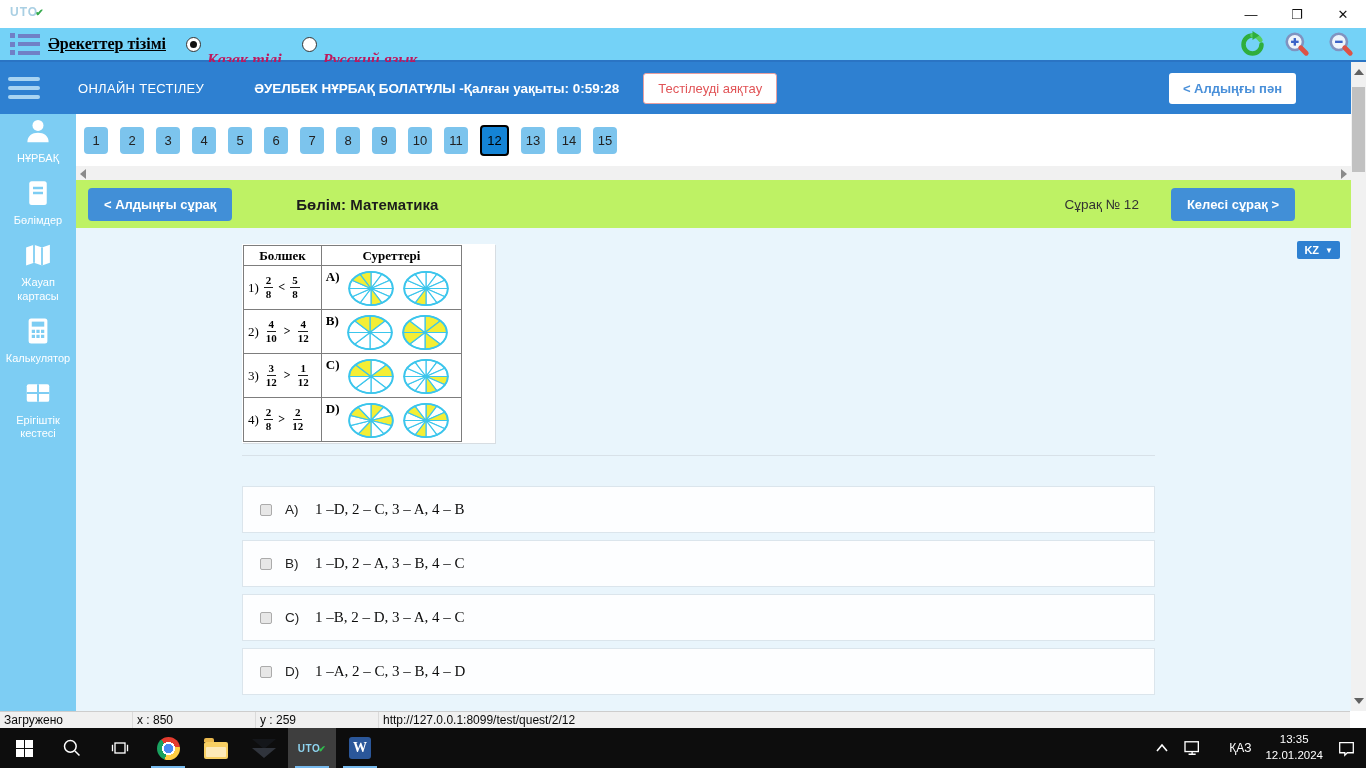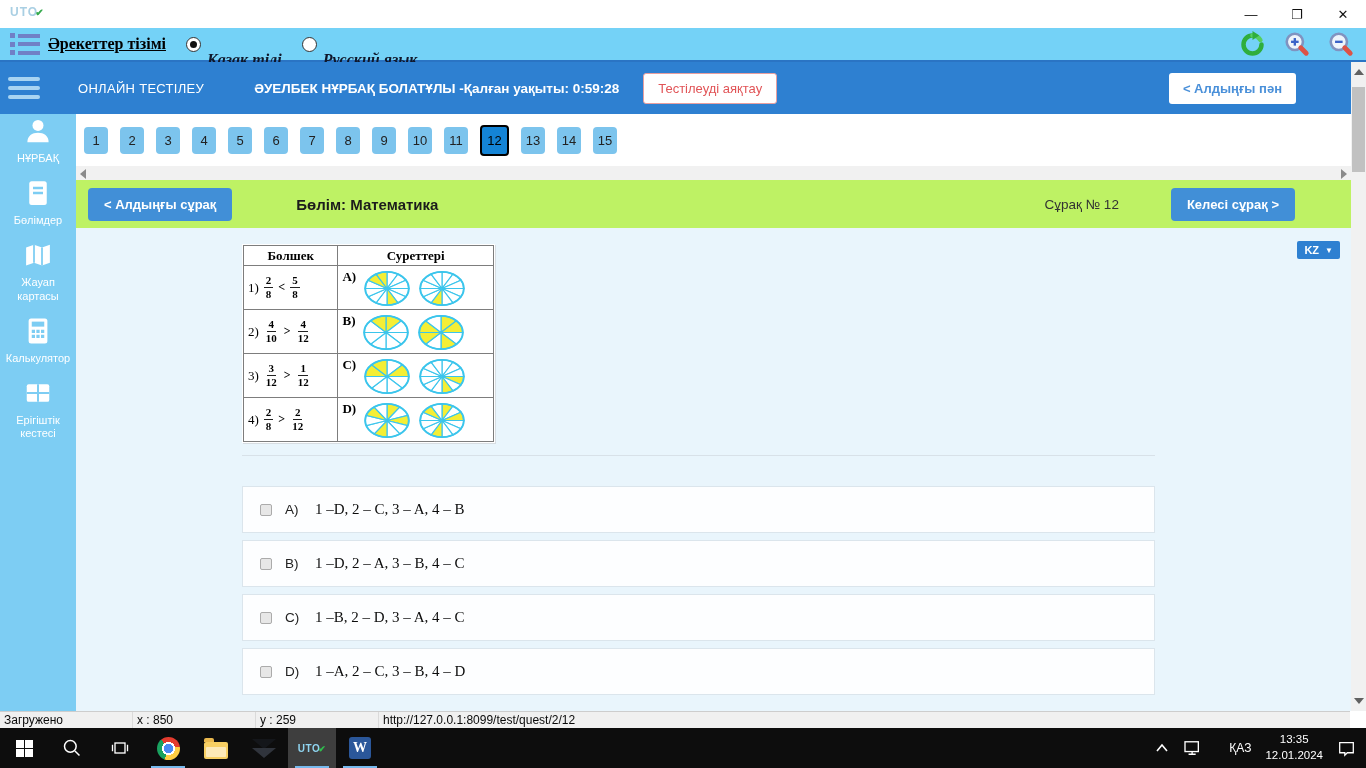--- a/index.html
+++ b/index.html
@@ -21,21 +21,21 @@
             border-bottom:2px solid #2a74c4; display:flex; align-items:center; }
   .listicon{ margin-left:10px; width:30px; height:22px; display:flex; flex-direction:column; justify-content:space-between; }
   .listicon i{ display:flex; align-items:center; height:5px; }
   .listicon i::before{ content:''; width:5px; height:5px; background:#7080c6; margin-right:3px; }
   .listicon i::after{ content:''; flex:1; height:4px; background:#7080c6; }
   .menu-label{ margin-left:8px; font:700 16px "Liberation Serif",serif; color:#000; text-decoration:underline; }
   .radio{ width:15px; height:15px; border:1.6px solid #333; border-radius:50%; background:#fff;
           display:inline-block; position:relative; margin:0 6px 0 20px; flex:none; }
   .radio.on::after{ content:''; position:absolute; left:3px; top:3px; width:7px; height:7px;
                     background:#111; border-radius:50%; }
-  .lang-label{ font:700 italic 16px "Liberation Serif",serif; color:#0f172a; text-decoration:underline;margin-top:32px; }
+  .lang-label{ font:700 italic 16px "Liberation Serif",serif; color:#be185d; text-decoration:underline;margin-top:32px; }
   .menubar-right{ margin-left:auto; display:flex; align-items:center; gap:18px; margin-right:12px; }
 
   
   .appheader{ position:absolute; top:62px; left:0; width:1351px; height:52px; background:#2e80d1;
               display:flex; align-items:center; color:#fff; }
   .hamburger{ margin-left:8px; width:32px; display:flex; flex-direction:column; gap:5px; }
   .hamburger b{ height:4px; background:#a8d4f2; border-radius:2px; }
   .hdr-title{ margin-left:38px; font-size:13px; letter-spacing:.3px; }
   .hdr-user{ margin-left:50px; font-weight:700; font-size:13.5px; }
   .btn-finish{ margin-left:24px; background:#fff; color:#e15457; border:1px solid #e89f9f;
@@ -63,34 +63,34 @@
   .qnums{ height:52px; display:flex; align-items:center; gap:12px; padding-left:8px; }
   .qnum{ width:24px; height:27px; background:#7cc4ed; border:none; border-radius:4px;
          font-size:13px; color:#222; display:flex; align-items:center; justify-content:center; }
   .qnum.active{ width:29px; height:31px; background:#1484d6; border:2px solid #000; color:#000; }
   .hscroll{ height:14px; background:#f1f1f1; position:relative; }
   .hscroll .arr{ position:absolute; top:3px; width:0; height:0; border-top:5px solid transparent; border-bottom:5px solid transparent; }
   .hscroll .left{ left:4px; border-right:6px solid #8a8a8a; }
   .hscroll .right{ right:4px; border-left:6px solid #8a8a8a; }
   .navrow{ height:48px; background:#bef264; display:flex; align-items:center; }
   .btn-blue{ background:#418fd7; color:#fff; border:none; border-radius:4px;
-             font:700 13px "Liberation Sans",sans-serif; padding:9px 16px;margin-left:20px; }
+             font:700 13px "Liberation Sans",sans-serif; padding:9px 16px; }
   .btn-prevq{ margin-left:12px; }
   .navrow .section{ margin-left:64px; font:700 15px "Liberation Sans",sans-serif; color:#1c1c1c; }
   .navrow .qlabel{ margin-left:auto; font-size:13.5px; color:#333; margin-right:32px; }
   .btn-nextq{ margin-right:56px; }
 
   
   .content{ flex:1; background:#e9f5fc; position:relative; padding:16px 0 0 166px; }
   .kz-btn{ position:absolute; top:13px; right:11px; background:#2e80d1; color:#fff; border:none;
            border-radius:2px; font:700 11px "Liberation Sans",sans-serif; padding:3px 7px; display:flex; gap:6px; align-items:center; }
   .kz-btn .car{ font-size:8px; }
   .qtext{ font:400 15px "Liberation Serif",serif; color:#111; margin-bottom:9px; }
   .imgbox{ background:#fff; width:253px; padding:1px; box-shadow:1px 1px 0 #d7dde2; }
-  table.qtable{ border-collapse:collapse; width:251px; background:#fff;
+  table.qtable{ border-collapse:collapse; width:219px; background:#fff;
                 font-family:"Liberation Serif",serif; }
   .qtable th, .qtable td{ border:1px solid #7d7d7d; }
   .qtable th{ font:700 13px "Liberation Serif",serif; height:20px; }
   .qtable td.c1{ width:95px; padding-left:4px; }
   .qtable td.c2{ width:156px; padding:2px 2px 2px 4px; }
   .fracline{ display:flex; align-items:center; gap:5px; font-size:13px; }
   .frac{ display:inline-flex; flex-direction:column; align-items:center; font:700 11px "Liberation Serif",serif; line-height:1.15; }
   .frac .fn{ border-bottom:1px solid #222; padding:0 2px; }
   .frac .fd{ padding:0 2px; }
   .op{ font-weight:700; font-size:12px; }

